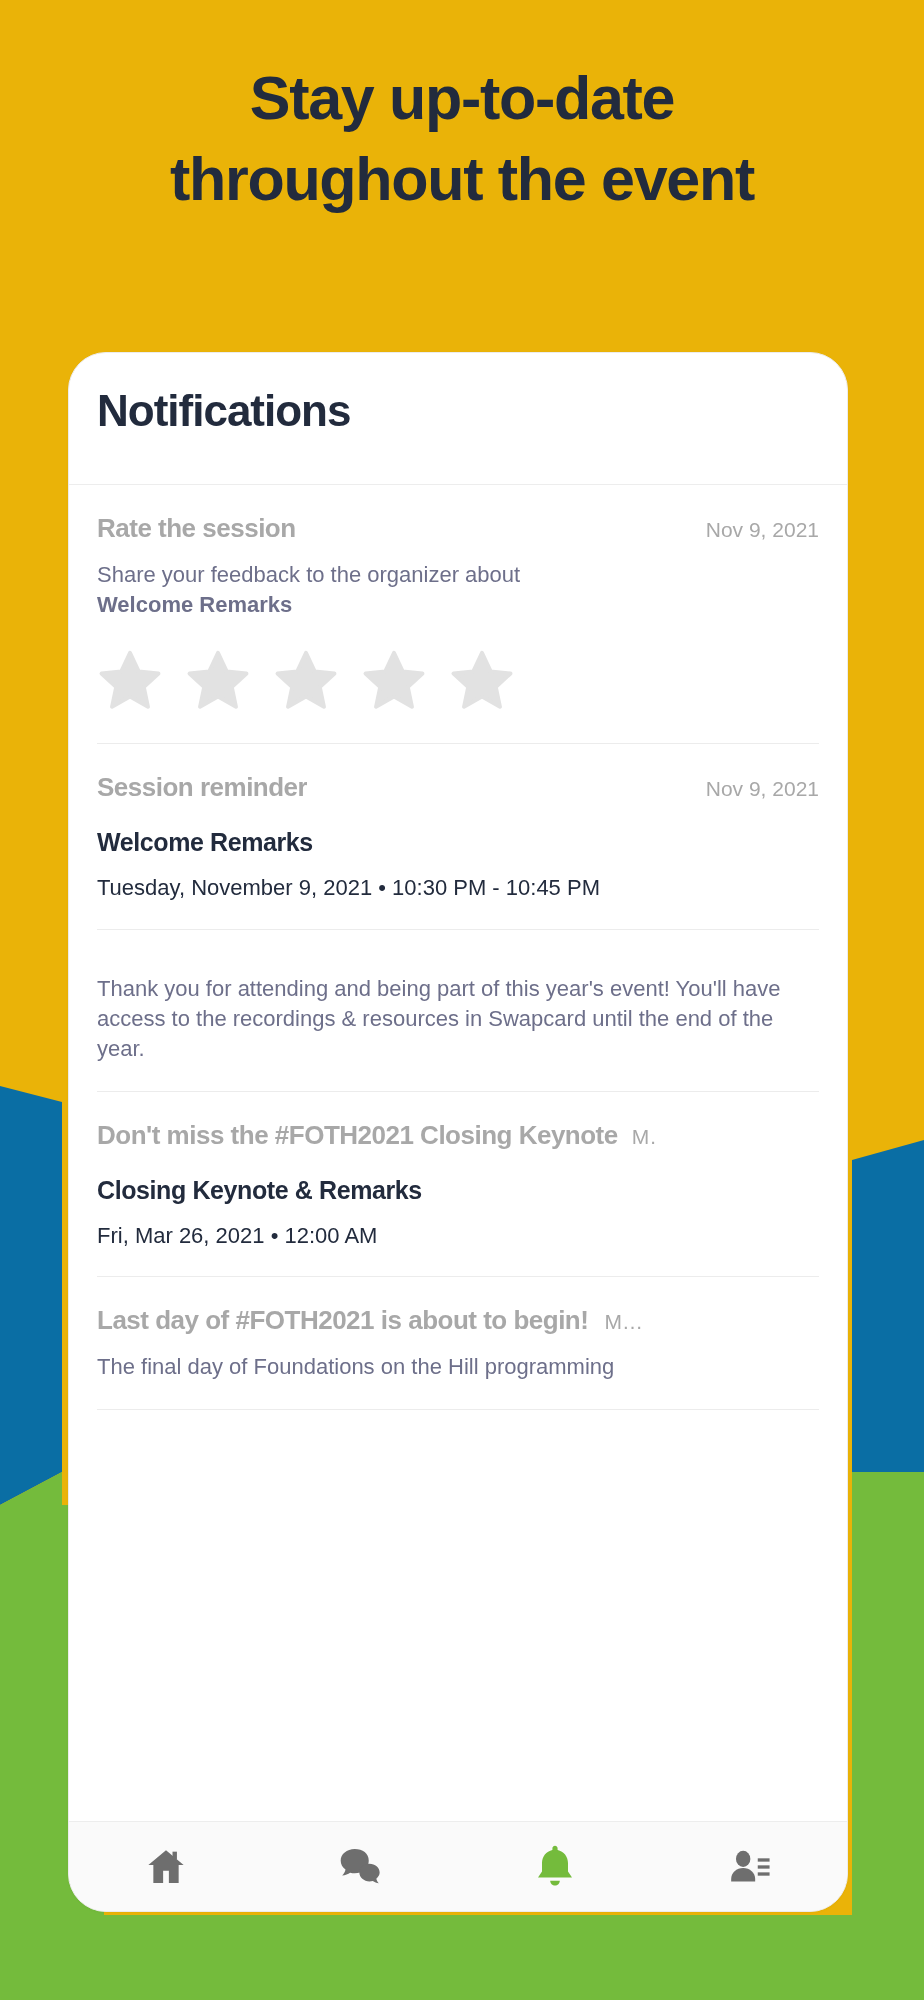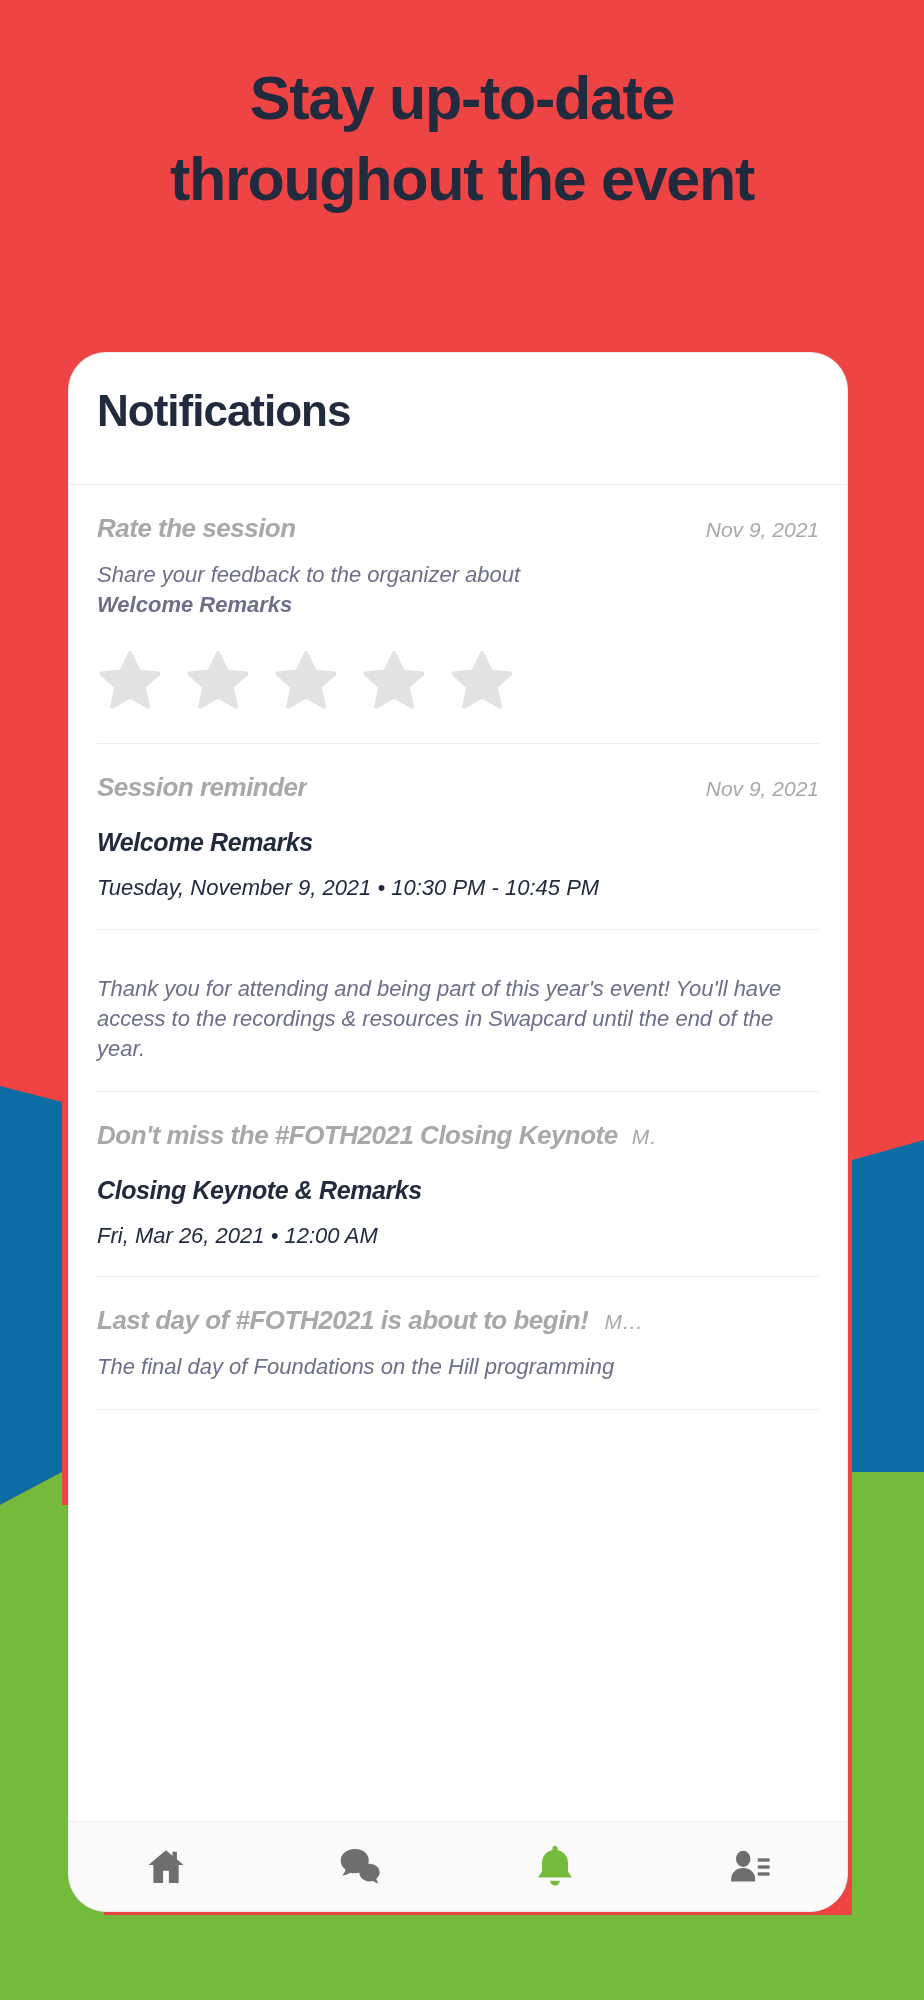--- a/index.html
+++ b/index.html
@@ -10,21 +10,21 @@
     height: 2000px;
     background: #ffffff;
     font-family: "Liberation Sans", sans-serif;
     overflow: hidden;
   }
 
   #stage {
     position: relative;
     width: 924px;
     height: 2000px;
-    background: #ef4444;
+    background: #eab308;
     overflow: hidden;
   }
 
   
   .bg-layer {
     position: absolute;
     inset: 0;
     overflow: hidden;
     z-index: 0;
   }
@@ -80,21 +80,20 @@
     position: relative;
     height: 1338px;
     overflow: hidden;
     padding: 0 28px;
   }
 
   
   .notif {
     padding: 28px 0 26px 0;
     border-bottom: 1px solid #ececec;
-    font-style: italic;
   }
   .notif:last-child { border-bottom: none; }
 
   .notif-top {
     display: flex;
     align-items: baseline;
     gap: 10px;
     white-space: nowrap;
     overflow: hidden;
   }

